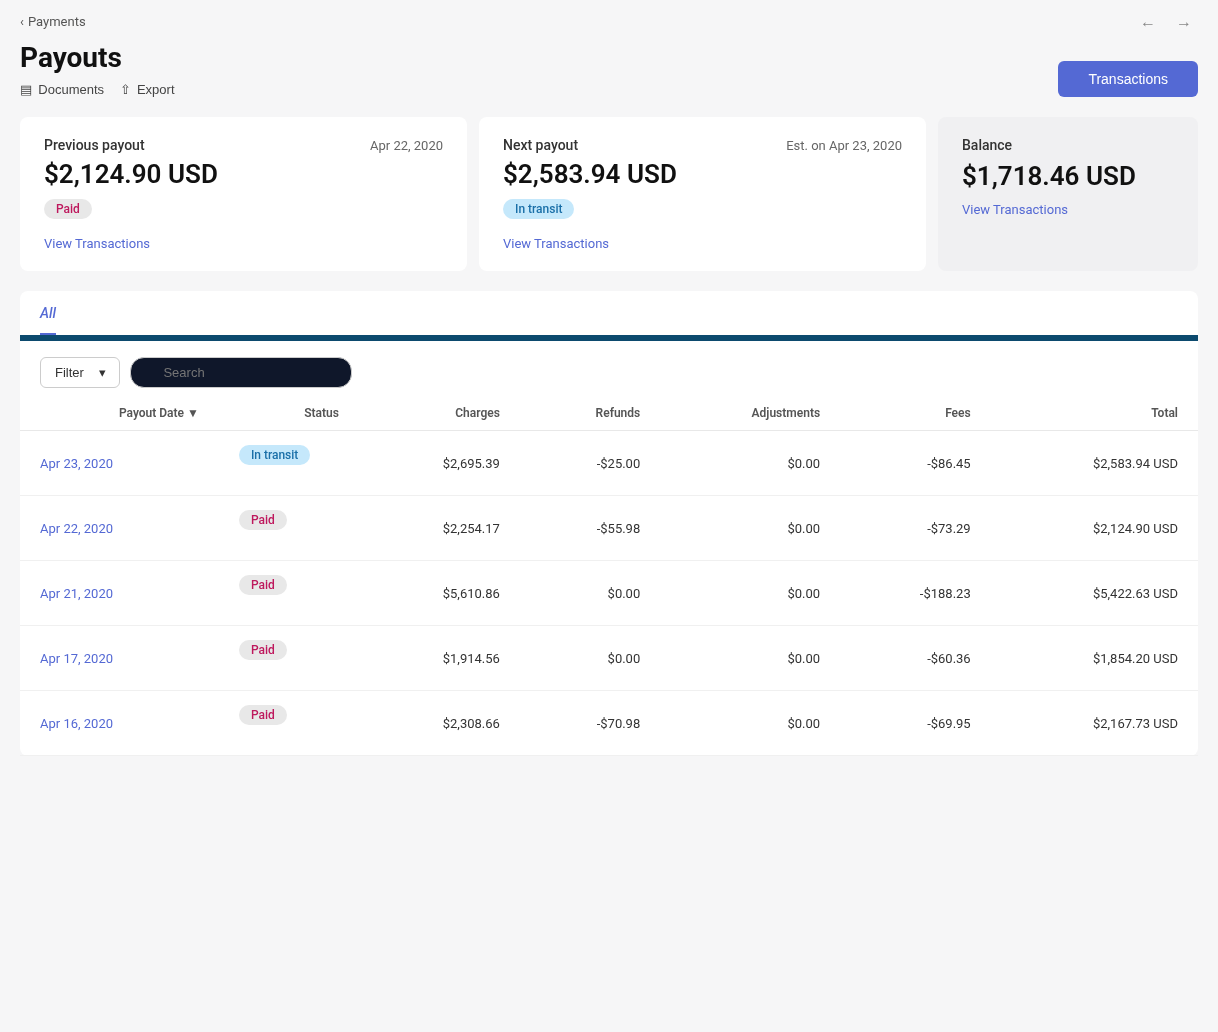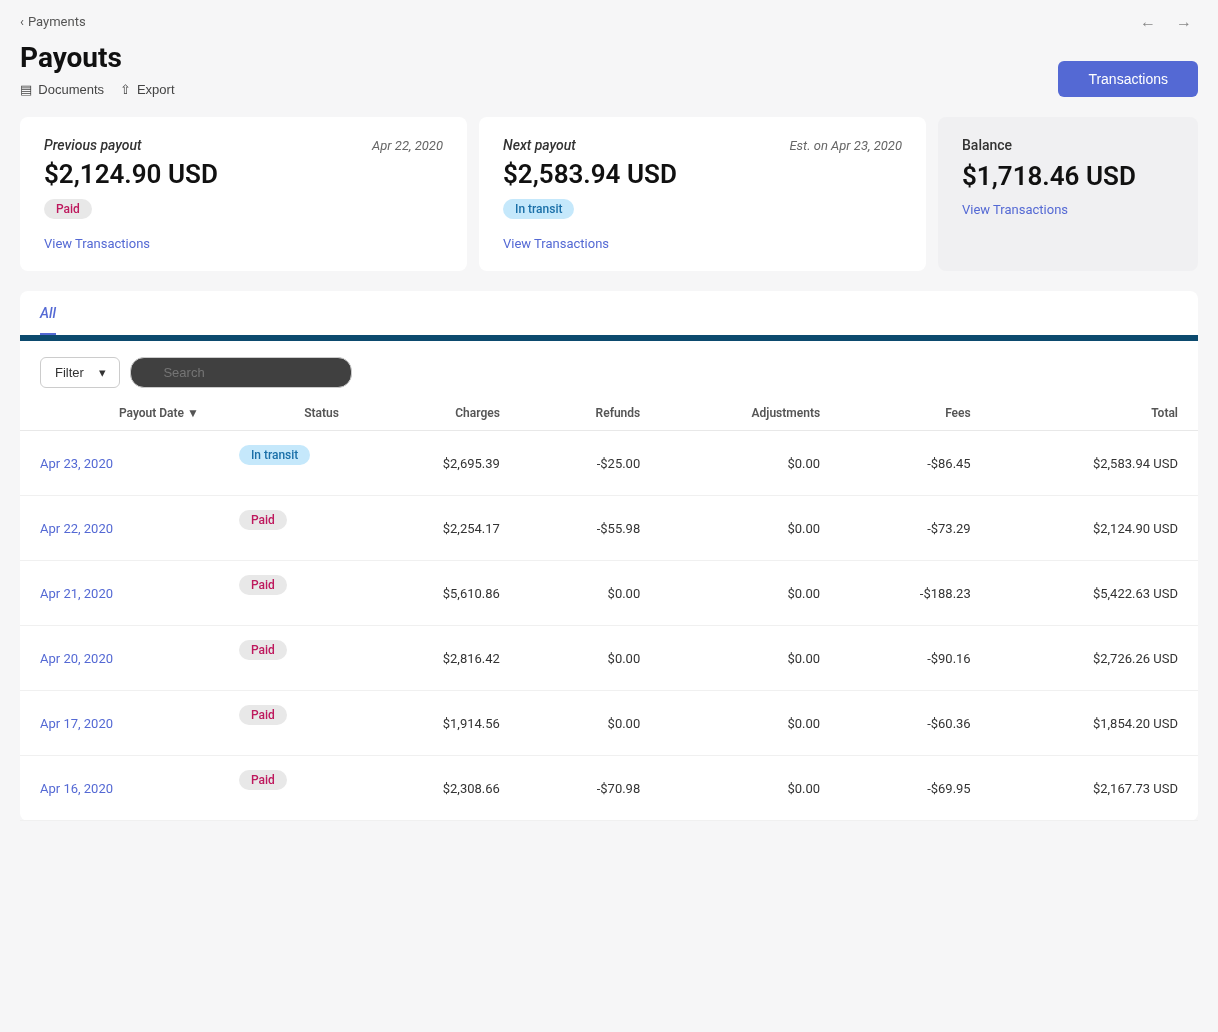--- a/index.html
+++ b/index.html
@@ -89,21 +89,20 @@
       min-width: 0;
     }
     .card:not(:last-child) {
       margin-right: 12px;
     }
     .card-header-row {
       display: flex;
       justify-content: space-between;
       align-items: center;
       margin-bottom: 6px;
-      font-style: italic;
     }
     .card-label {
       font-size: 14px;
       color: #333;
       font-weight: 500;
     }
     .card-date {
       font-size: 13px;
       color: #666;
     }
@@ -185,21 +184,21 @@
       cursor: pointer;
       color: #333;
     }
     .search-box {
       flex: 1;
       border: 1px solid #ccc;
       border-radius: 14px;
       padding: 7px 12px 7px 32px;
       font-size: 13px;
       color: #999;
-      background: #404040;
+      background: #0f172a;
       position: relative;
     }
     .search-wrap {
       flex: 1;
       position: relative;
     }
     .search-icon-pos {
       position: absolute;
       left: 10px;
       top: 50%;
@@ -364,29 +363,20 @@
         <tr>
     <td class="date-link">Apr 21, 2020</td>
     <td><span class="badge badge-paid">Paid</span></td>
     <td class="right">$5,610.86</td>
     <td class="right">$0.00</td>
     <td class="right">$0.00</td>
     <td class="right">-$188.23</td>
     <td class="right">$5,422.63 USD</td>
   </tr>
         <tr>
-    <td class="date-link">Apr 20, 2020</td>
-    <td><span class="badge badge-paid">Paid</span></td>
-    <td class="right">$2,816.42</td>
-    <td class="right">$0.00</td>
-    <td class="right">$0.00</td>
-    <td class="right">-$90.16</td>
-    <td class="right">$2,726.26 USD</td>
-  </tr>
-        <tr>
     <td class="date-link">Apr 17, 2020</td>
     <td><span class="badge badge-paid">Paid</span></td>
     <td class="right">$1,914.56</td>
     <td class="right">$0.00</td>
     <td class="right">$0.00</td>
     <td class="right">-$60.36</td>
     <td class="right">$1,854.20 USD</td>
   </tr>
         <tr>
     <td class="date-link">Apr 16, 2020</td>

